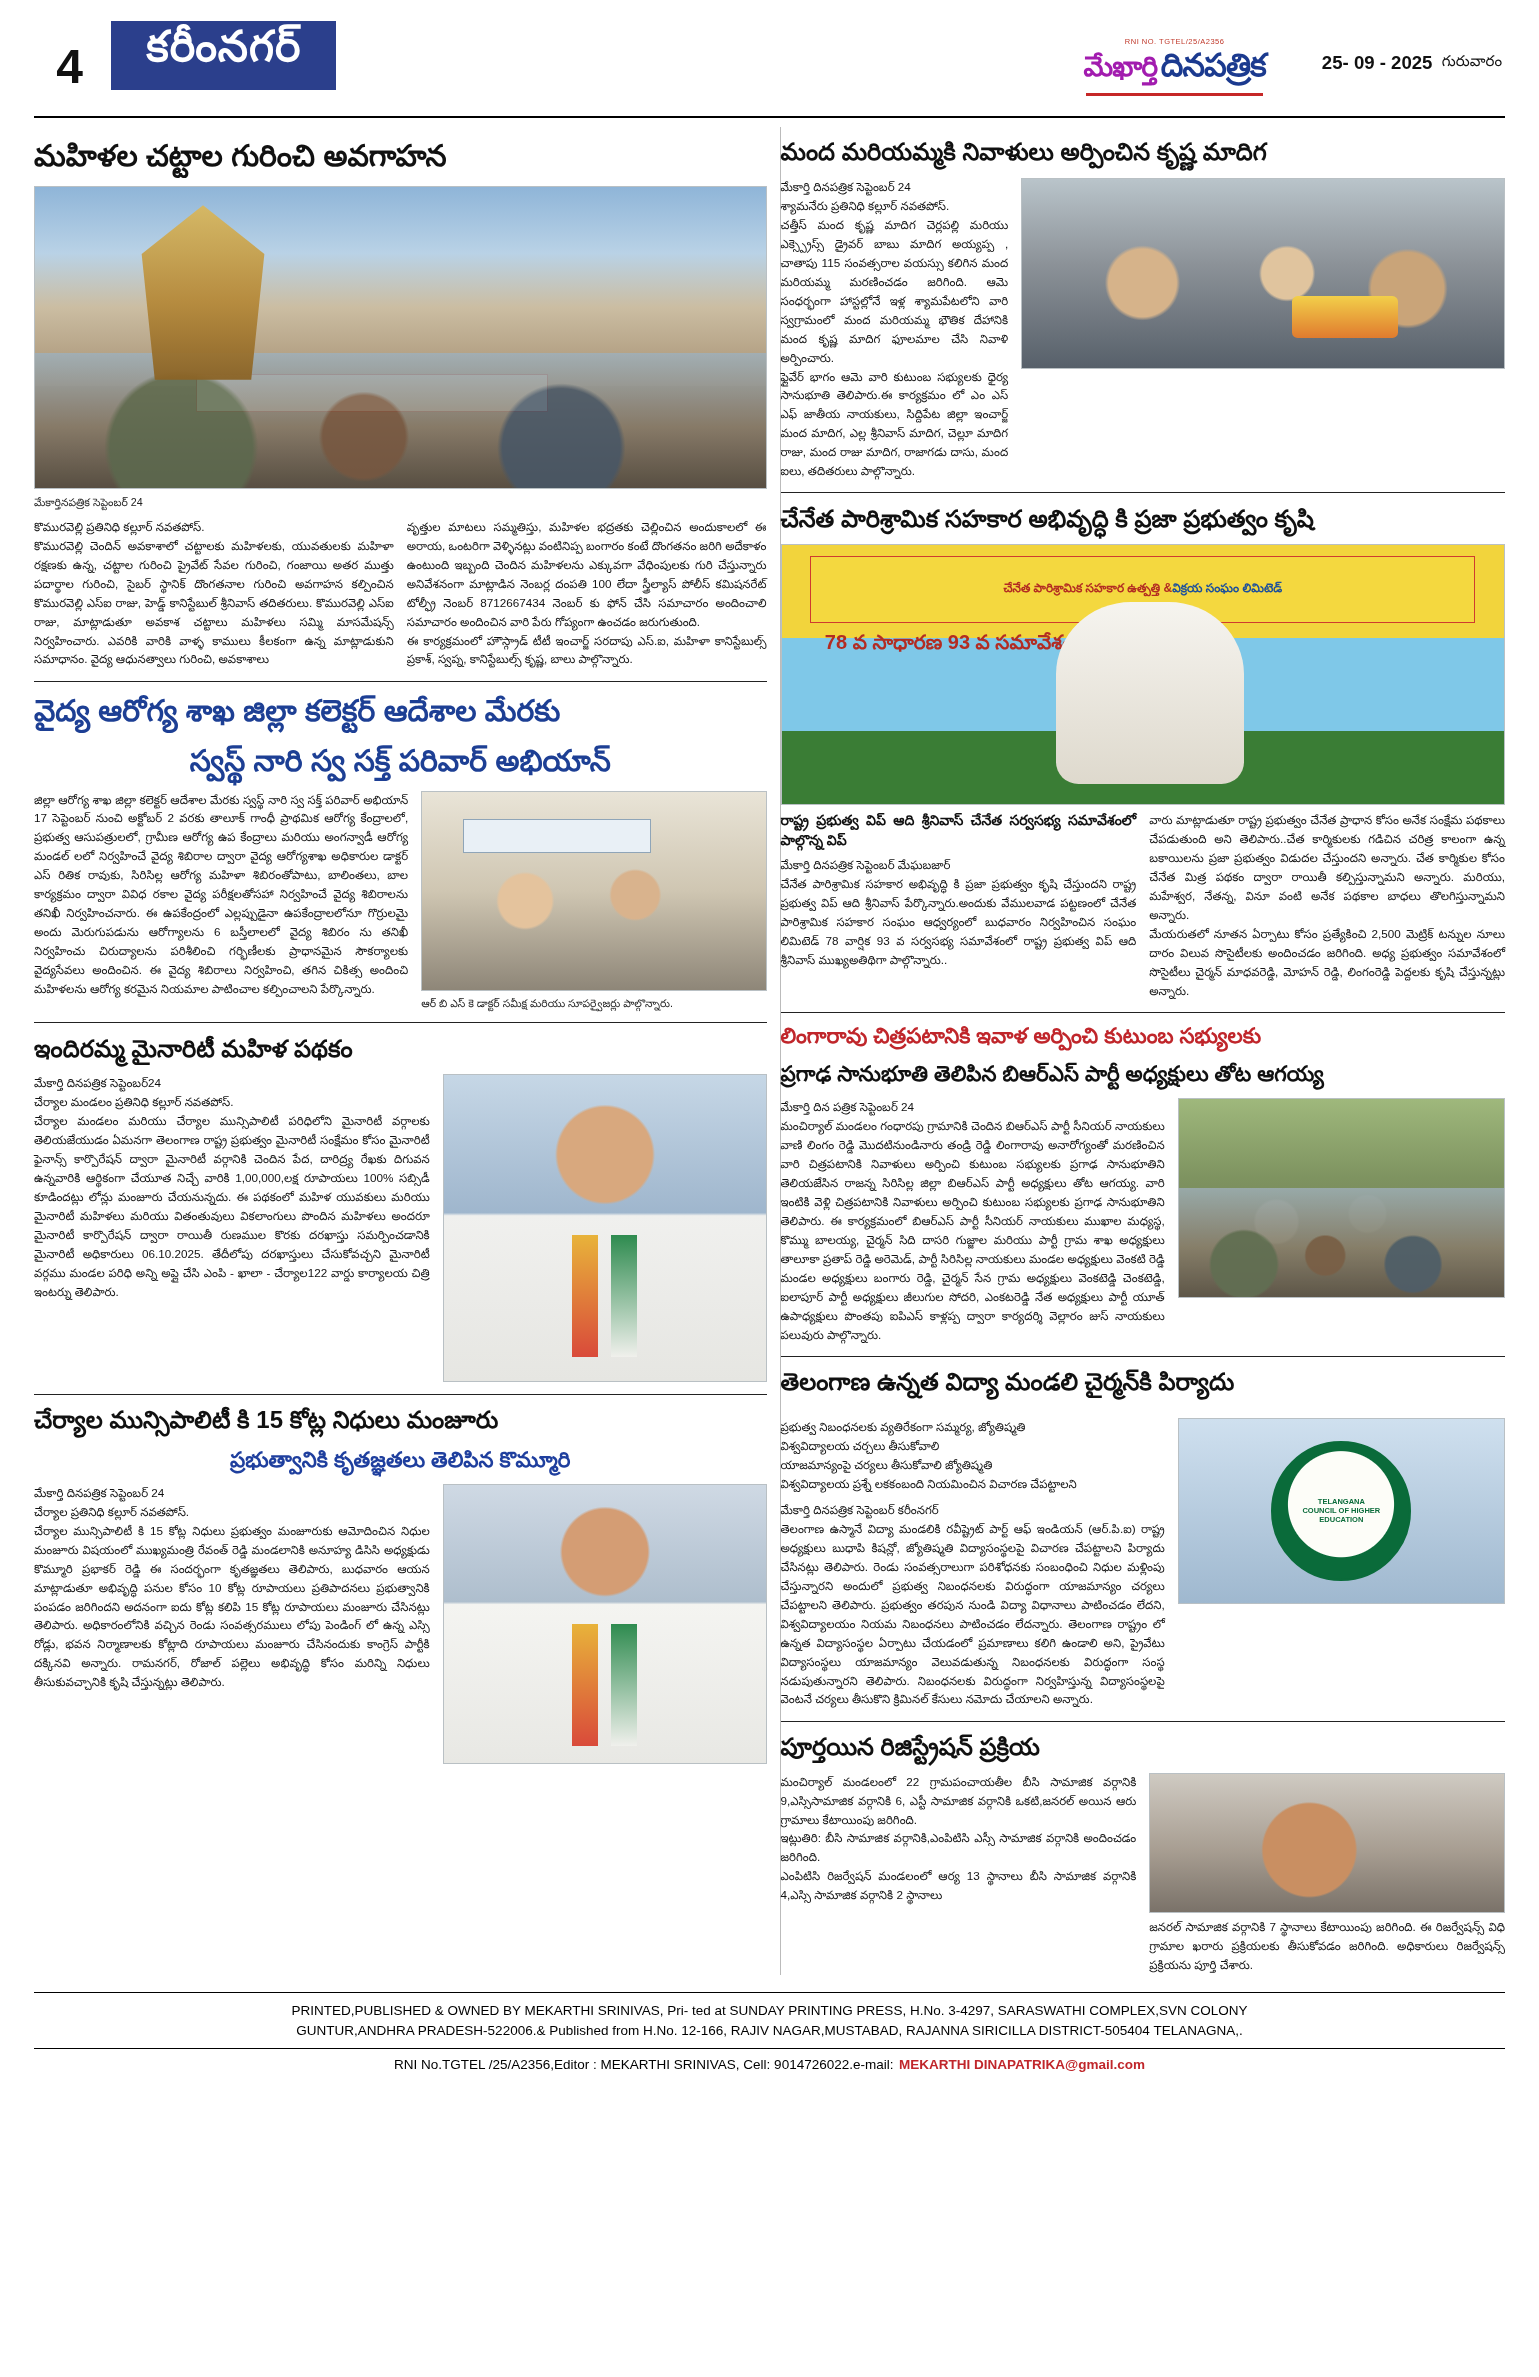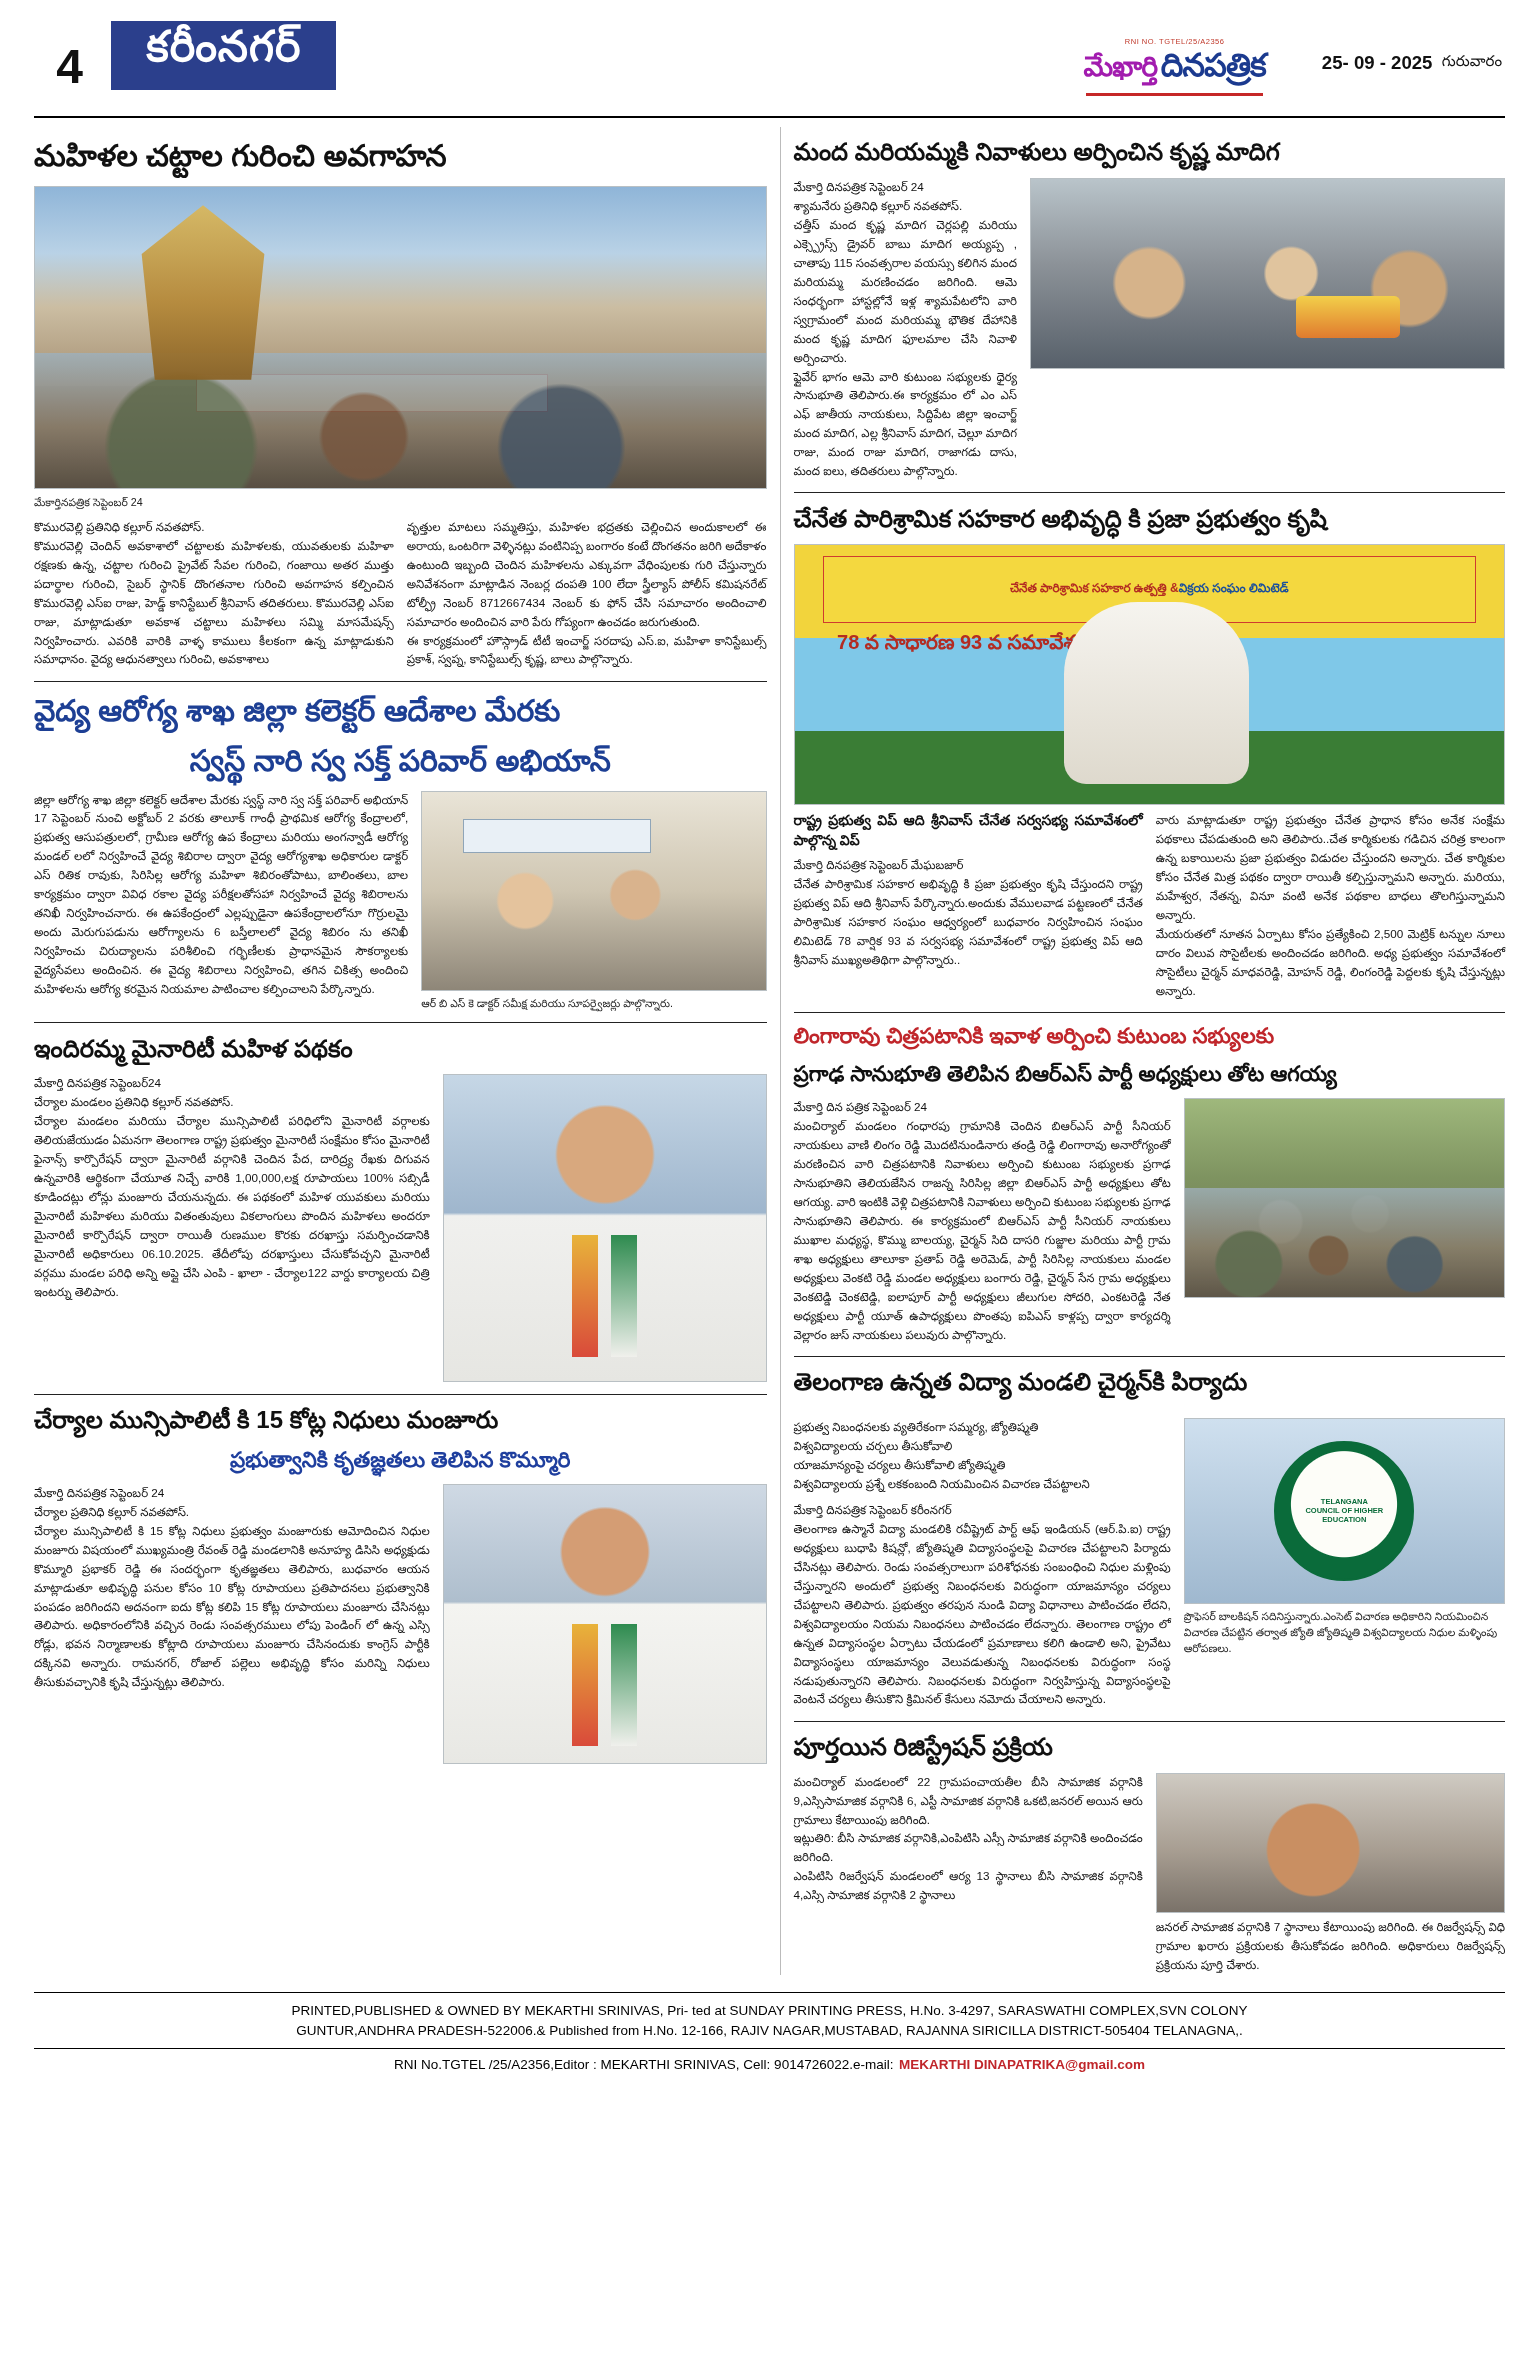--- a/index.html
+++ b/index.html
@@ -108,21 +108,21 @@
   }
 
   
   .content {
     display: flex;
     padding: 9.3px 34px 0 34px;
     box-sizing: border-box;
     gap: 0px;
   }
   .col-left { width: 746px; padding-right: 13px; box-sizing: border-box; }
-  .col-right { width: 726px; padding-left: 13px; box-sizing: border-box; border-left: 0.9px solid #bbb; }
+  .col-right { width: 726px; box-sizing: border-box; border-left: 0.9px solid #bbb; }
 
   .headline {
     font-size: 30px;
     font-weight: bold;
     line-height: 1.35;
     margin: 9.3px 0 9.3px 0;
     color: #111;
   }
   .headline.center { text-align: center; }
   .headline.blue { color: #1d3f94; }
@@ -416,21 +416,20 @@
             <div class="body-text">విశ్వవిద్యాలయ చర్చలు తీసుకోవాలి</div>
             <div class="body-text">యాజమాన్యంపై చర్యలు తీసుకోవాలి జ్యోతిష్మతి</div>
             <div class="body-text">విశ్వవిద్యాలయ ప్రశ్నే లకకంబంది నియమించిన విచారణ చేపట్టాలని</div>
             <div class="body-text" style="margin-top:7.5px;white-space:pre-line;">మేకార్తి దినపత్రిక సెప్టెంబర్ కరీంనగర్
 తెలంగాణ ఉస్మానే విద్యా మండలికి రవీష్ట్రెట్ పార్ట్ ఆఫ్ ఇండియన్ (ఆర్.పి.ఐ) రాష్ట్ర అధ్యక్షులు బుధాపి కిషన్లో, జ్యోతిష్మతి విద్యాసంస్థలపై విచారణ చేపట్టాలని పిర్యాదు చేసినట్లు తెలిపారు. రెండు సంవత్సరాలుగా పరిశోధనకు సంబంధించి నిధుల మళ్లింపు చేస్తున్నారని అందులో ప్రభుత్వ నిబంధనలకు విరుద్ధంగా యాజమాన్యం చర్యలు చేపట్టాలని తెలిపారు. ప్రభుత్వం తరపున నుండి విద్యా విధానాలు పాటించడం లేదని, విశ్వవిద్యాలయం నియమ నిబంధనలు పాటించడం లేదన్నారు. తెలంగాణ రాష్ట్రం లో ఉన్నత విద్యాసంస్థల ఏర్పాటు చేయడంలో ప్రమాణాలు కలిగి ఉండాలి అని, ప్రైవేటు విద్యాసంస్థలు యాజమాన్యం వెలువడుతున్న నిబంధనలకు విరుద్ధంగా సంస్థ నడుపుతున్నారని తెలిపారు. నిబంధనలకు విరుద్ధంగా నిర్వహిస్తున్న విద్యాసంస్థలపై వెంటనే చర్యలు తీసుకొని క్రిమినల్ కేసులు నమోదు చేయాలని అన్నారు.</div>
           </div>
           <div style="width:46%;">
             <div class="photo ph-emblem" style="height:186px;">
               <div class="emblem-circle">TELANGANA<br>COUNCIL OF HIGHER<br>EDUCATION</div>
             </div>
-            <div class="caption">ప్రొఫెసర్ బాలకిషన్ సదినిస్తున్నారు.ఎంసెట్ విచారణ అధికారిని నియమించిన విచారణ చేపట్టిన తర్వాత జ్యోతి జ్యోతిష్మతి విశ్వవిద్యాలయ నిధుల మళ్ళింపు ఆరోపణలు.</div>
           </div>
         </div>
       </div>
 
       <div class="divider"></div>
 
       <div>
         <div class="headline sm">పూర్తయిన రిజిస్ట్రేషన్ ప్రక్రియ</div>
         <div class="flexrow" style="margin-top:3.7px;">
           <div class="body-text" style="width:50%;white-space:pre-line;">మంచిర్యాల్ మండలంలో 22 గ్రామపంచాయతీల బీసి సామాజిక వర్గానికి 9,ఎస్సిసామాజిక వర్గానికి 6, ఎస్టీ సామాజిక వర్గానికి ఒకటి,జనరల్ అయిన ఆరు గ్రామాలు కేటాయింపు జరిగింది.

